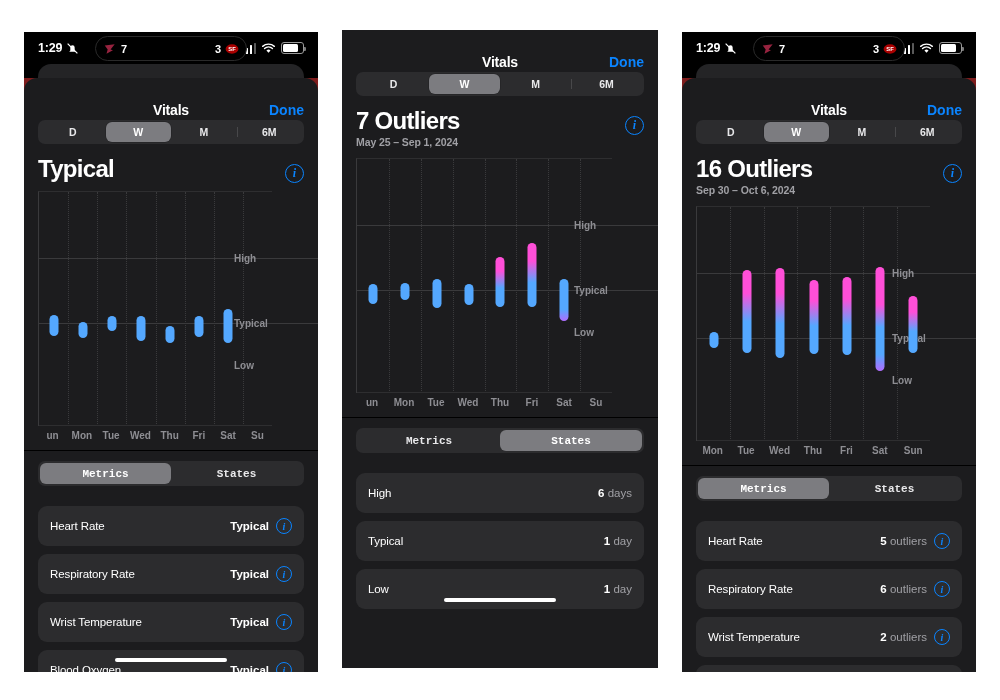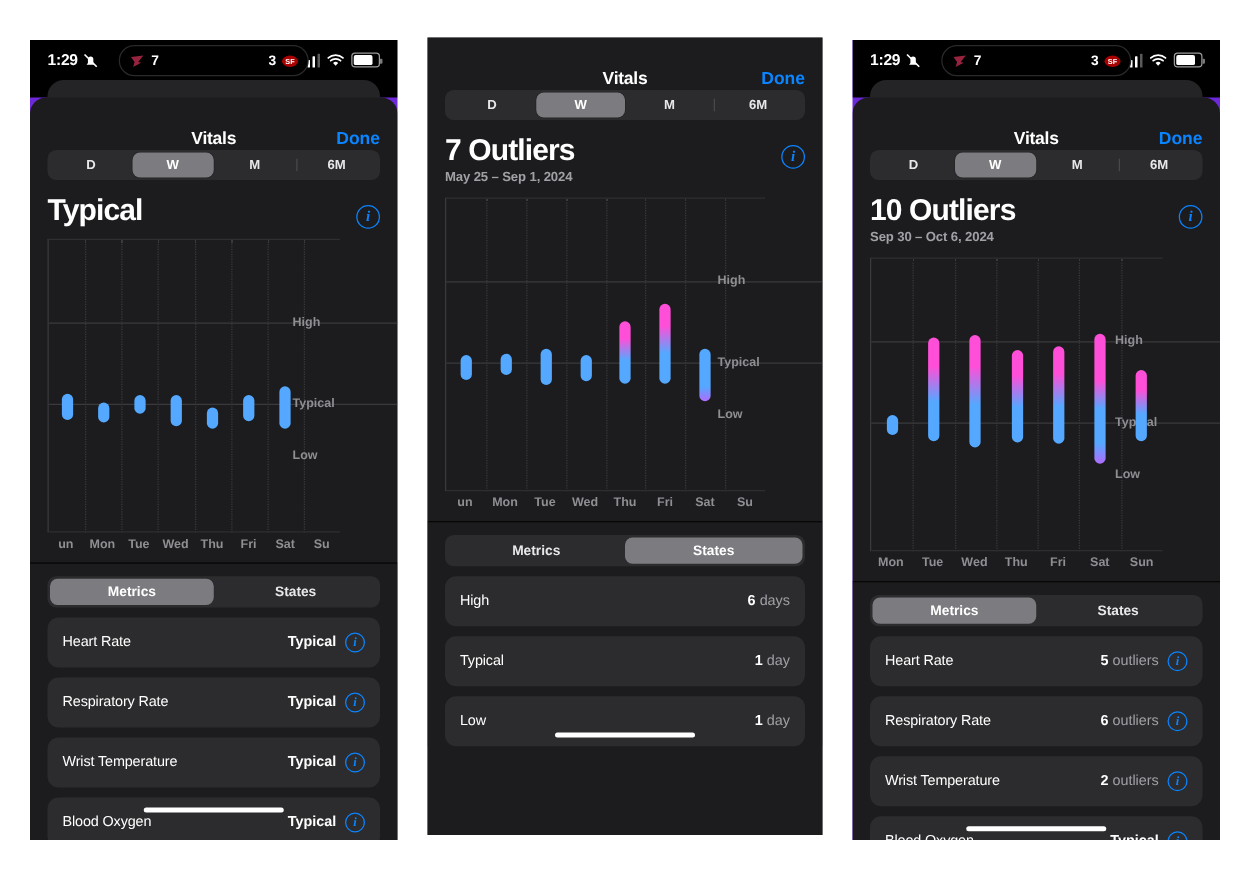--- a/index.html
+++ b/index.html
@@ -8,21 +8,21 @@
     background: #ffffff;
     font-family: "Liberation Sans", sans-serif;
     overflow: hidden;
   }
   .stage { position: relative; width: 1000px; height: 700px; background:#fff; }
 
   
   .phone {
     position: absolute;
     overflow: hidden;
-    background: #6d28d9;
+    background: #7f1d1d;
   }
   #phone-1 { left: 24px;  top: 32px; width: 294px; height: 640px; }
   #phone-2 { left: 342px; top: 30px; width: 316px; height: 638px; background:#1c1c1e; }
   #phone-3 { left: 682px; top: 32px; width: 294px; height: 640px; }
 
   
   .statusbar {
     position: relative;
     height: 32px;
     background: #000;
@@ -152,21 +152,21 @@
   }
   .xlab {
     position:absolute; transform:translateX(-50%);
     color:#8e8e93; font-size:10px; font-weight:600; white-space:nowrap;
   }
 
   
   .divider-line { height:1px; background:#000; margin-top:6px; }
   .list-area { background:#1c1c1e; padding: 10px 14px 0 14px; position:relative; flex:1; }
   .tabs {
-    height:25px; background:#2c2c2e; border-radius:7px; display:flex; padding:2px; margin-bottom:8px;
+    height:25px; background:#2c2c2e; border-radius:7px; display:flex; padding:2px; margin-bottom:20px;font-family:Liberation Mono, monospace;
   }
   .tab {
     flex:1; display:flex; align-items:center; justify-content:center;
     font-size:11px; color:#e8e8ea; font-weight:600; border-radius:6px;
   }
   .tab.active { background:#7c7c80; color:#fff; font-weight:700; }
 
   .row {
     height:40px; background:#2c2c2e; border-radius:9px;
     display:flex; align-items:center; padding: 0 12px;
@@ -476,21 +476,21 @@
       </div>
 
       <div class="segmented">
         <div class="seg">D</div>
         <div class="seg active">W</div>
         <div class="seg">M</div>
         <div class="seg div">6M</div>
       </div>
 
       <div class="headline">
-        <h1>10 Outliers</h1>
+        <h1>16 Outliers</h1>
         <div class="sub">Sep 30 – Oct 6, 2024</div>
         <div class="info-btn">i</div>
       </div>
 
       <div class="chart-wrap">
         <div class="chart" id="chart-3">
             <div class="vgrid" style="left: 14.2857%;"></div>
             <div class="vgrid" style="left: 28.5714%;"></div>
             <div class="vgrid" style="left: 42.8571%;"></div>
             <div class="vgrid" style="left: 57.1429%;"></div>

